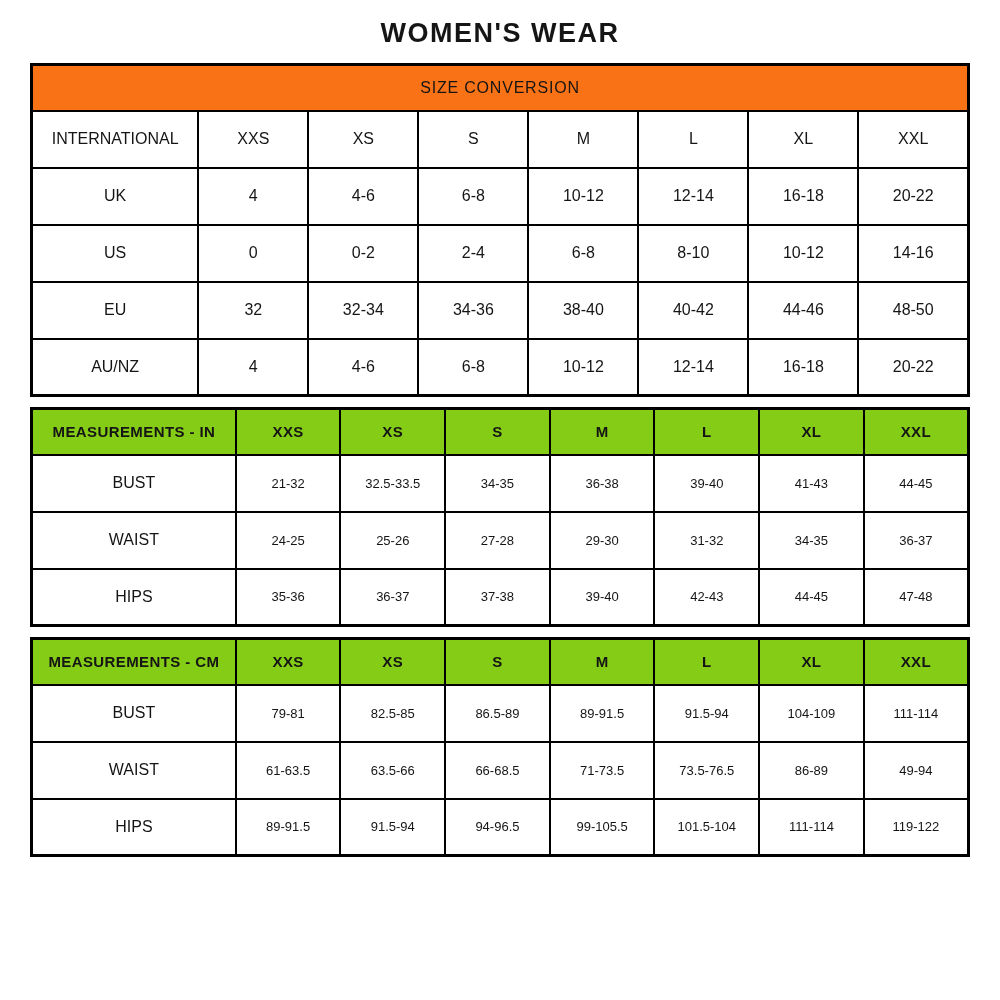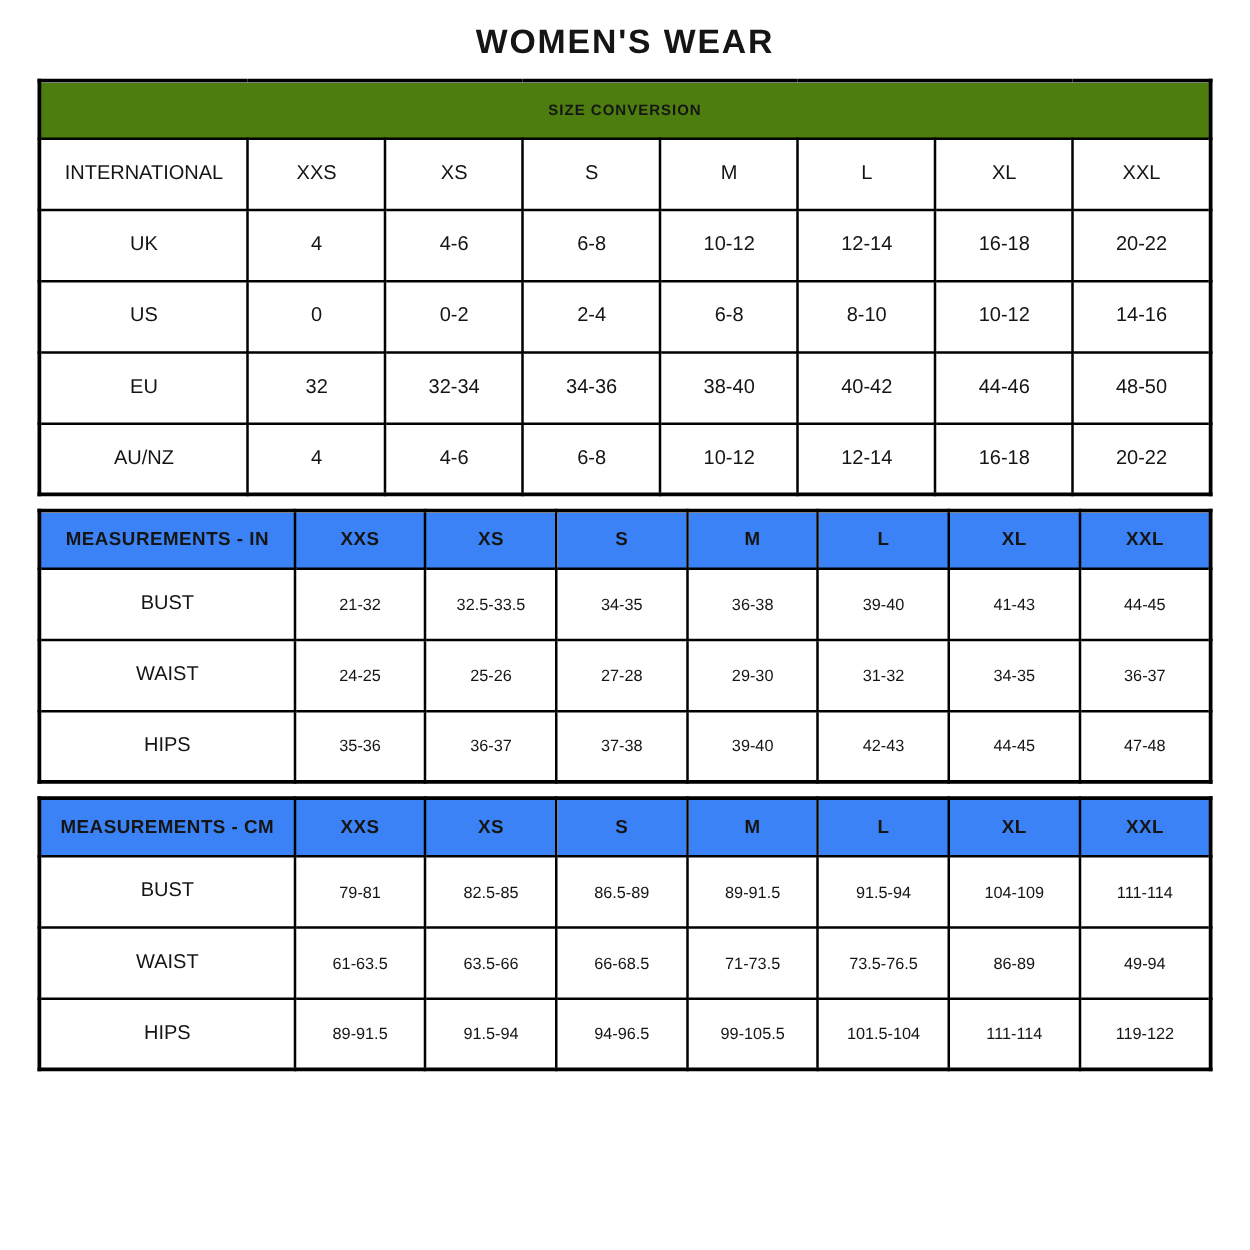--- a/index.html
+++ b/index.html
@@ -16,23 +16,23 @@
   }
   table.tbl {
     width:100%; border-collapse:collapse; border:3px solid #000;
     table-layout:fixed; margin-bottom:10px;
   }
   .tbl td {
     border:2px solid #000; text-align:center; vertical-align:middle;
     font-size:16px; height:57px; padding:2px; overflow:hidden;
   }
   .banner-row td { height:46px; }
-  td.banner { background:#4d7c0f; font-weight:700; font-size:12px; letter-spacing:.8px; }
+  td.banner { background:#f97316; font-weight:400; font-size:16px; letter-spacing:.8px; }
   .tbl-meas .head-row td {
-    background:#3b82f6; font-weight:700; font-size:15px; height:46px; letter-spacing:.4px;
+    background:#84cc16; font-weight:700; font-size:15px; height:46px; letter-spacing:.4px;
   }
   .tbl-meas td.val { font-size:13px; }
   .tbl-meas td.row-label { font-size:16px; }
 </style>
 </head>
 <body>
 
 <div class="page">
 
   <div class="title">WOMEN'S WEAR</div>

